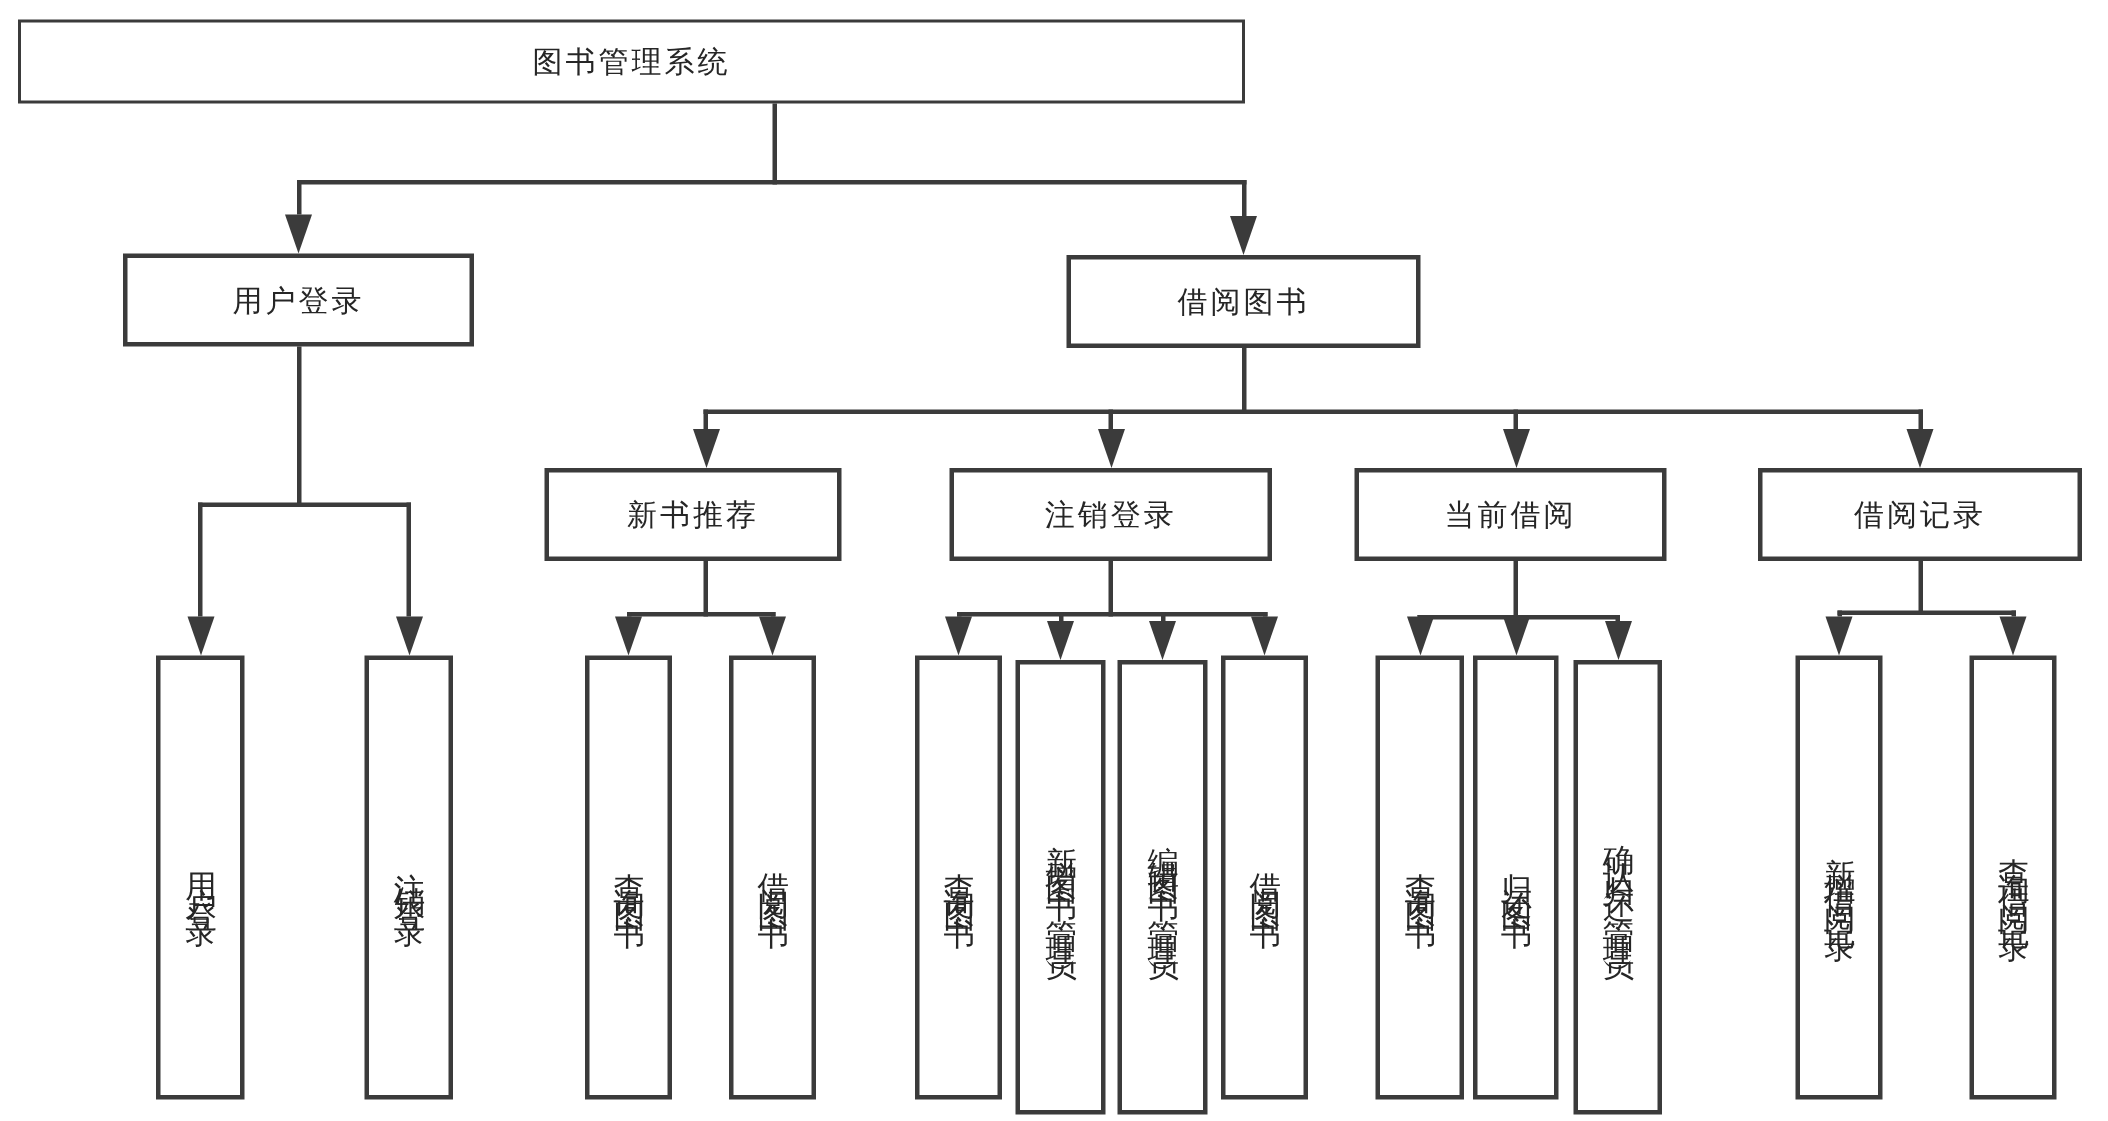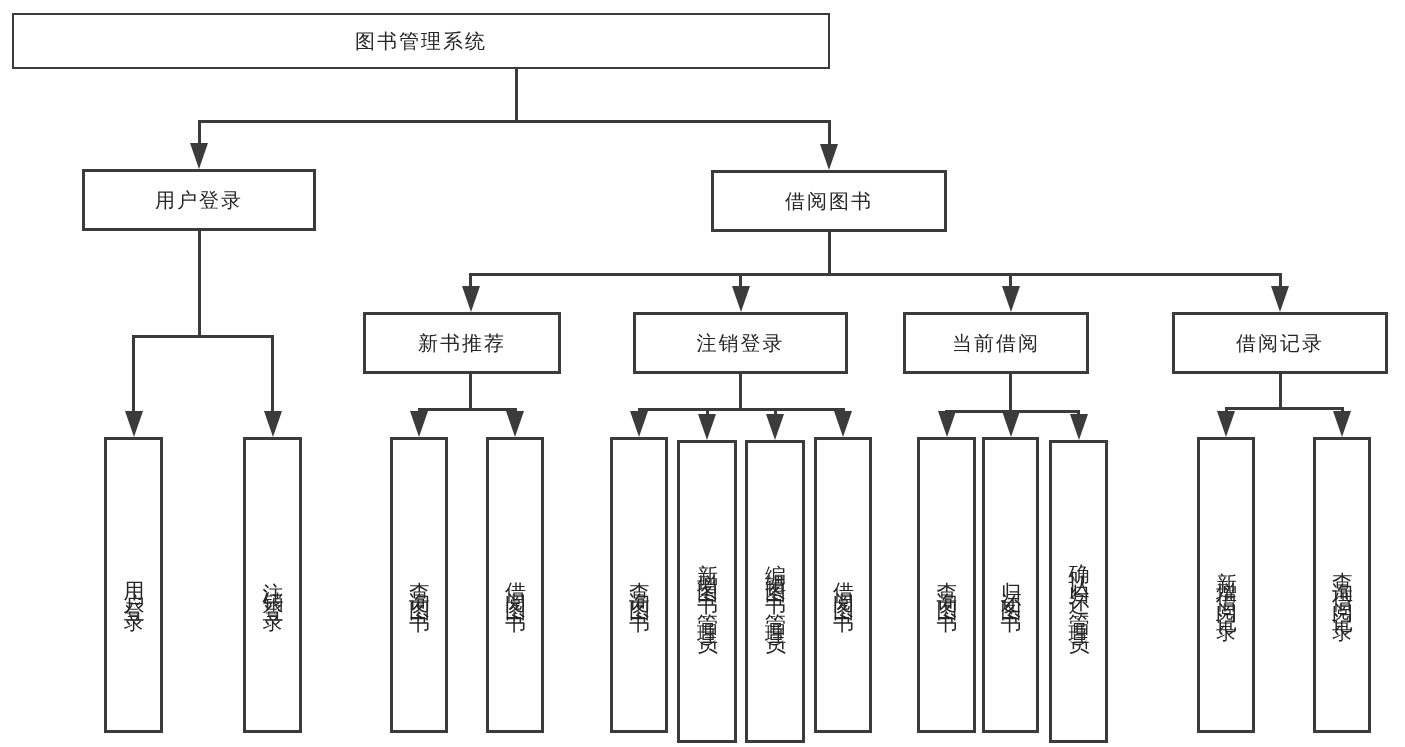--- a/index.html
+++ b/index.html
@@ -69,21 +69,21 @@
     </div>
     <div class="node" data-name="node-book-mgmt" style="left: 711px; top: 170px; width: 236px; height: 62px;">
       <span data-name="node-label">借阅图书</span>
     </div>
     <div class="node" data-name="node-new-book-rec" style="left: 363px; top: 312px; width: 198px; height: 62px;">
       <span data-name="node-label">新书推荐</span>
     </div>
     <div class="node" data-name="node-book-borrow" style="left: 633px; top: 312px; width: 215px; height: 62px;">
       <span data-name="node-label">注销登录</span>
     </div>
-    <div class="node" data-name="node-current-borrow" style="left: 903px; top: 312px; width: 186px; height: 62px;">
+    <div class="node" data-name="node-current-borrow" style="left: 903px; top: 312px; width: 208px; height: 62px;">
       <span data-name="node-label">当前借阅</span>
     </div>
     <div class="node" data-name="node-borrow-records" style="left: 1172px; top: 312px; width: 216px; height: 62px; align-items: center;">
       <span data-name="node-label">借阅记录</span>
     </div>
     <div class="node vertical" data-name="node-login" style="left: 104px; top: 437px; width: 59px; height: 296px;">
       <span data-name="node-label">用户登录</span>
     </div>
     <div class="node vertical" data-name="node-logout" style="left: 243px; top: 437px; width: 59px; height: 296px;">
       <span data-name="node-label">注销登录</span>

